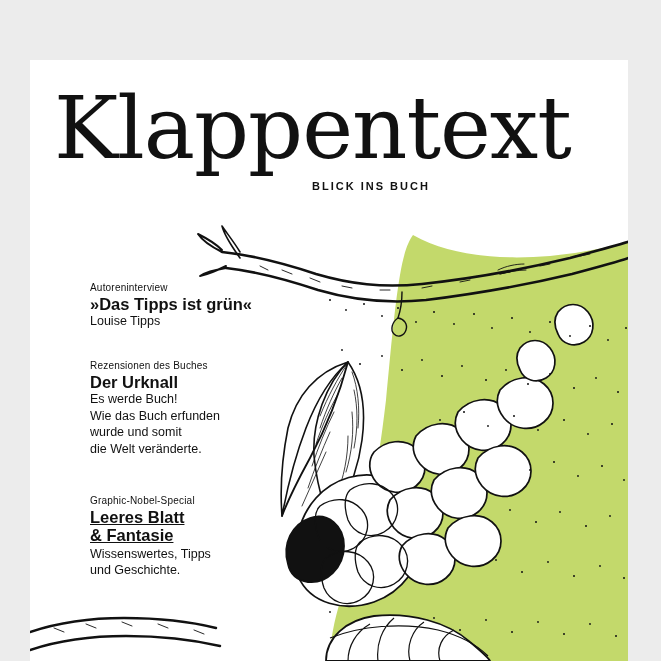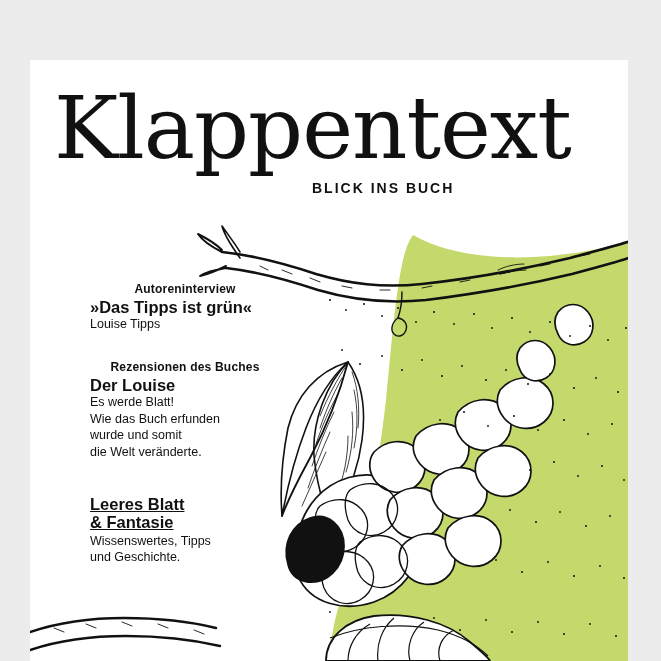--- a/index.html
+++ b/index.html
@@ -50,40 +50,39 @@
     letter-spacing: -1px;
     color: #111111;
     margin: 0;
     white-space: nowrap;
   }
   #magazine-subtitle {
     position: absolute;
     left: 258px;
     top: 92px;
     font-family: "Liberation Sans", sans-serif;
-    font-size: 14px;
+    font-size: 11px;
     font-weight: bold;
     letter-spacing: 2.0px;
     color: #111111;
   }
 
   
   .coverline {
     position: absolute;
     left: 60px;
     width: 190px;
   }
   .kicker {
     font-family: "Liberation Sans", sans-serif;
-    font-size: 12px;
-    font-weight: bold;
+    font-size: 10px;
+    font-weight: normal;
     letter-spacing: 0.2px;
     color: #111111;
     margin-bottom: 2px;
-    text-align: center;
   }
   .headline {
     font-family: "Liberation Sans", sans-serif;
     font-size: 16.5px;
     font-weight: bold;
     color: #111111;
     line-height: 1.12;
     margin-bottom: 1px;
   }
   .subline {
@@ -286,27 +285,28 @@
   </div>
 
   <div class="coverline" id="coverline-1">
     <div class="kicker">Autoreninterview</div>
     <div class="headline">»Das Tipps ist grün«</div>
     <div class="subline">Louise Tipps</div>
   </div>
 
   <div class="coverline" id="coverline-2">
     <div class="kicker">Rezensionen des Buches</div>
-    <div class="headline">Der Louise</div>
-    <div class="subline">Es werde Blatt!</div>
+    <div class="headline">Der Urknall</div>
+    <div class="subline">Es werde Buch!</div>
     <div class="blurb" style="white-space: pre-line;">Wie das Buch erfunden
 wurde und somit
 die Welt veränderte.</div>
   </div>
 
   <div class="coverline" id="coverline-3">
+    <div class="kicker">Graphic-Nobel-Special</div>
     <div class="headline" style="white-space: pre-line; text-decoration: underline;">Leeres Blatt
 &amp; Fantasie</div>
     <div class="blurb" style="white-space: pre-line;">Wissenswertes, Tipps
 und Geschichte.</div>
   </div>
 
 </div>
 
 </body></html>

